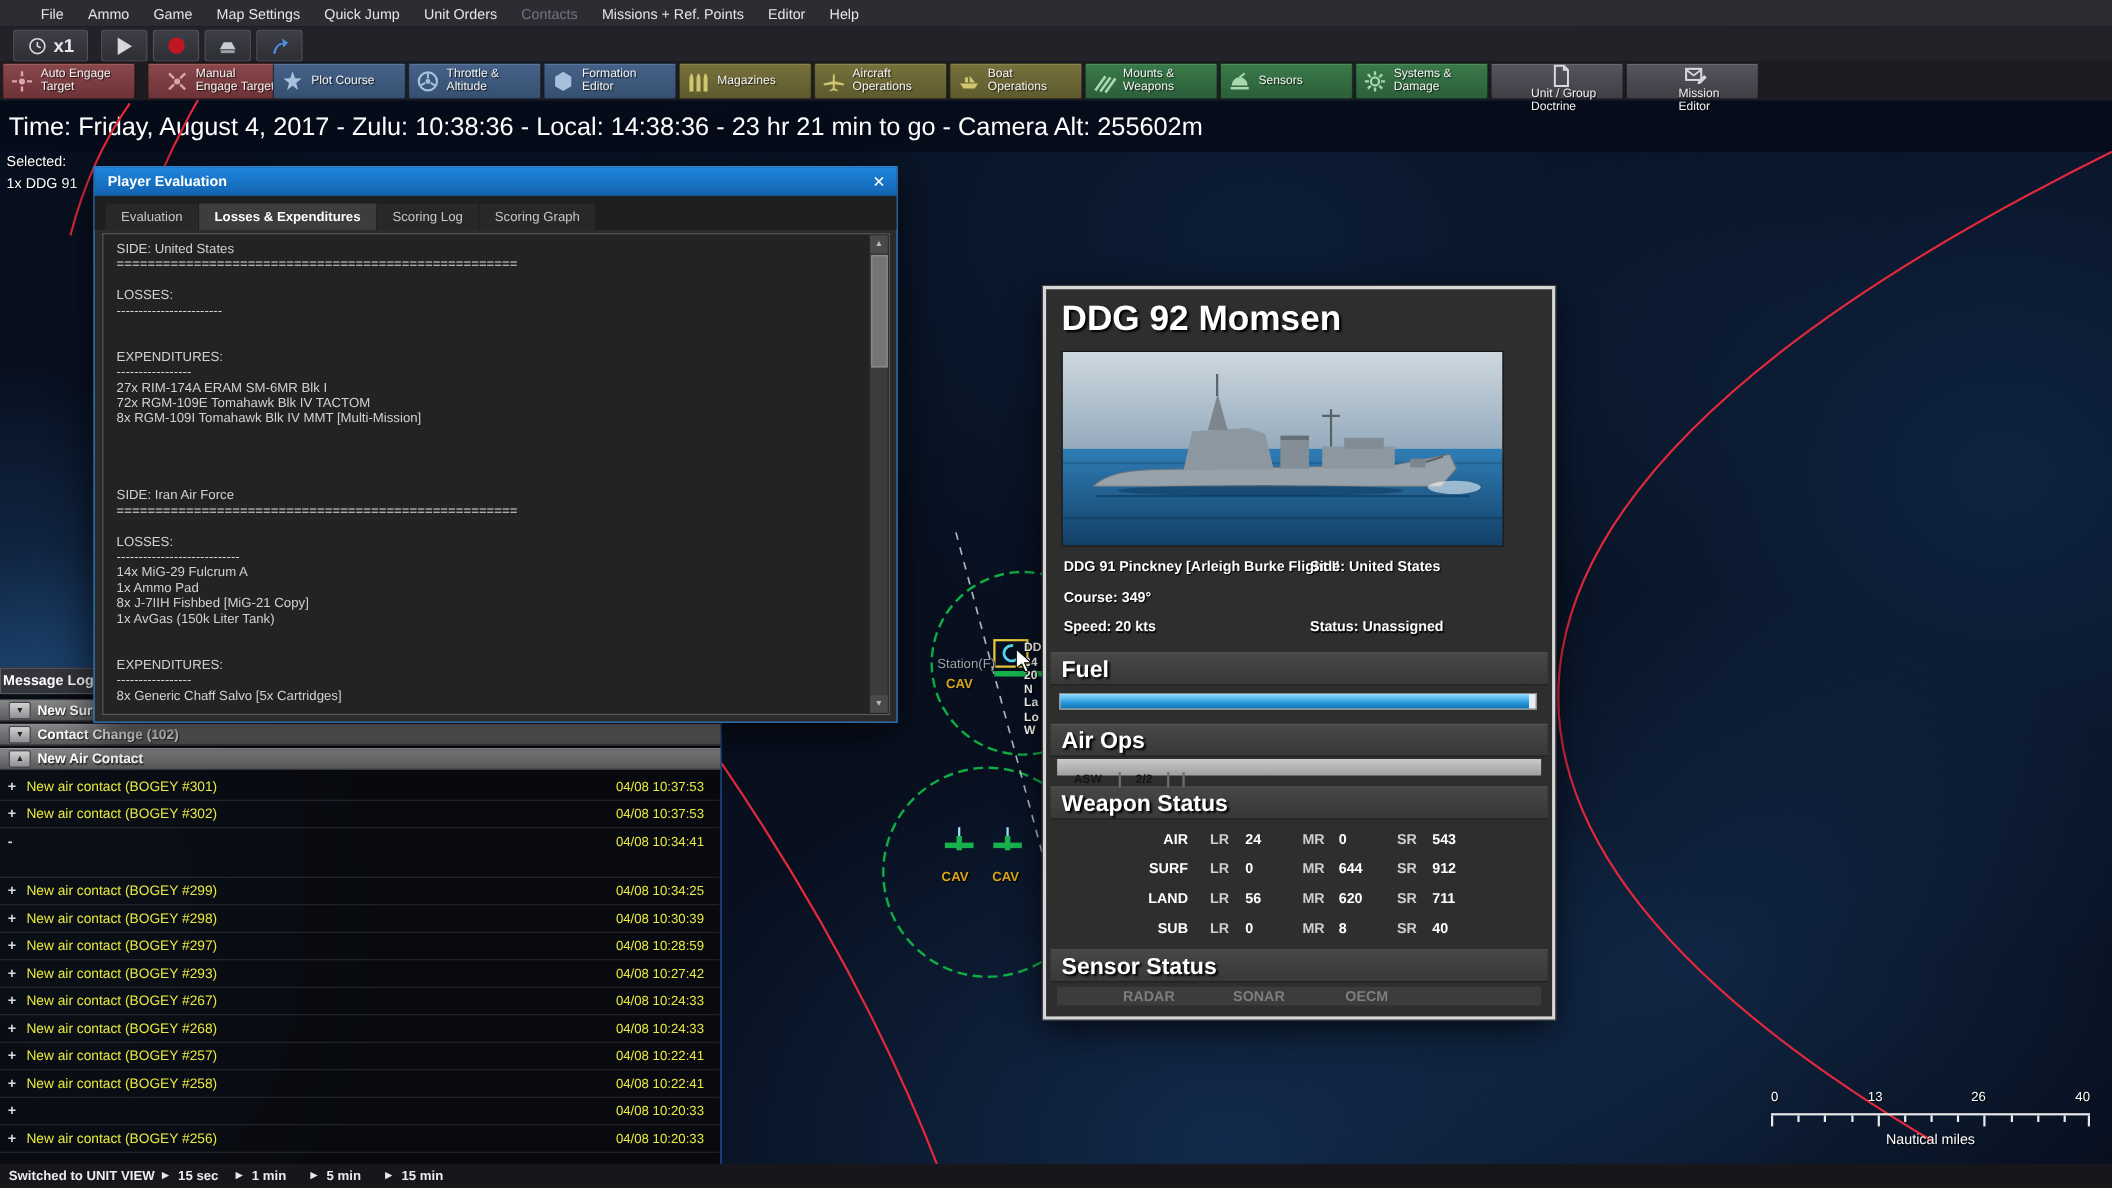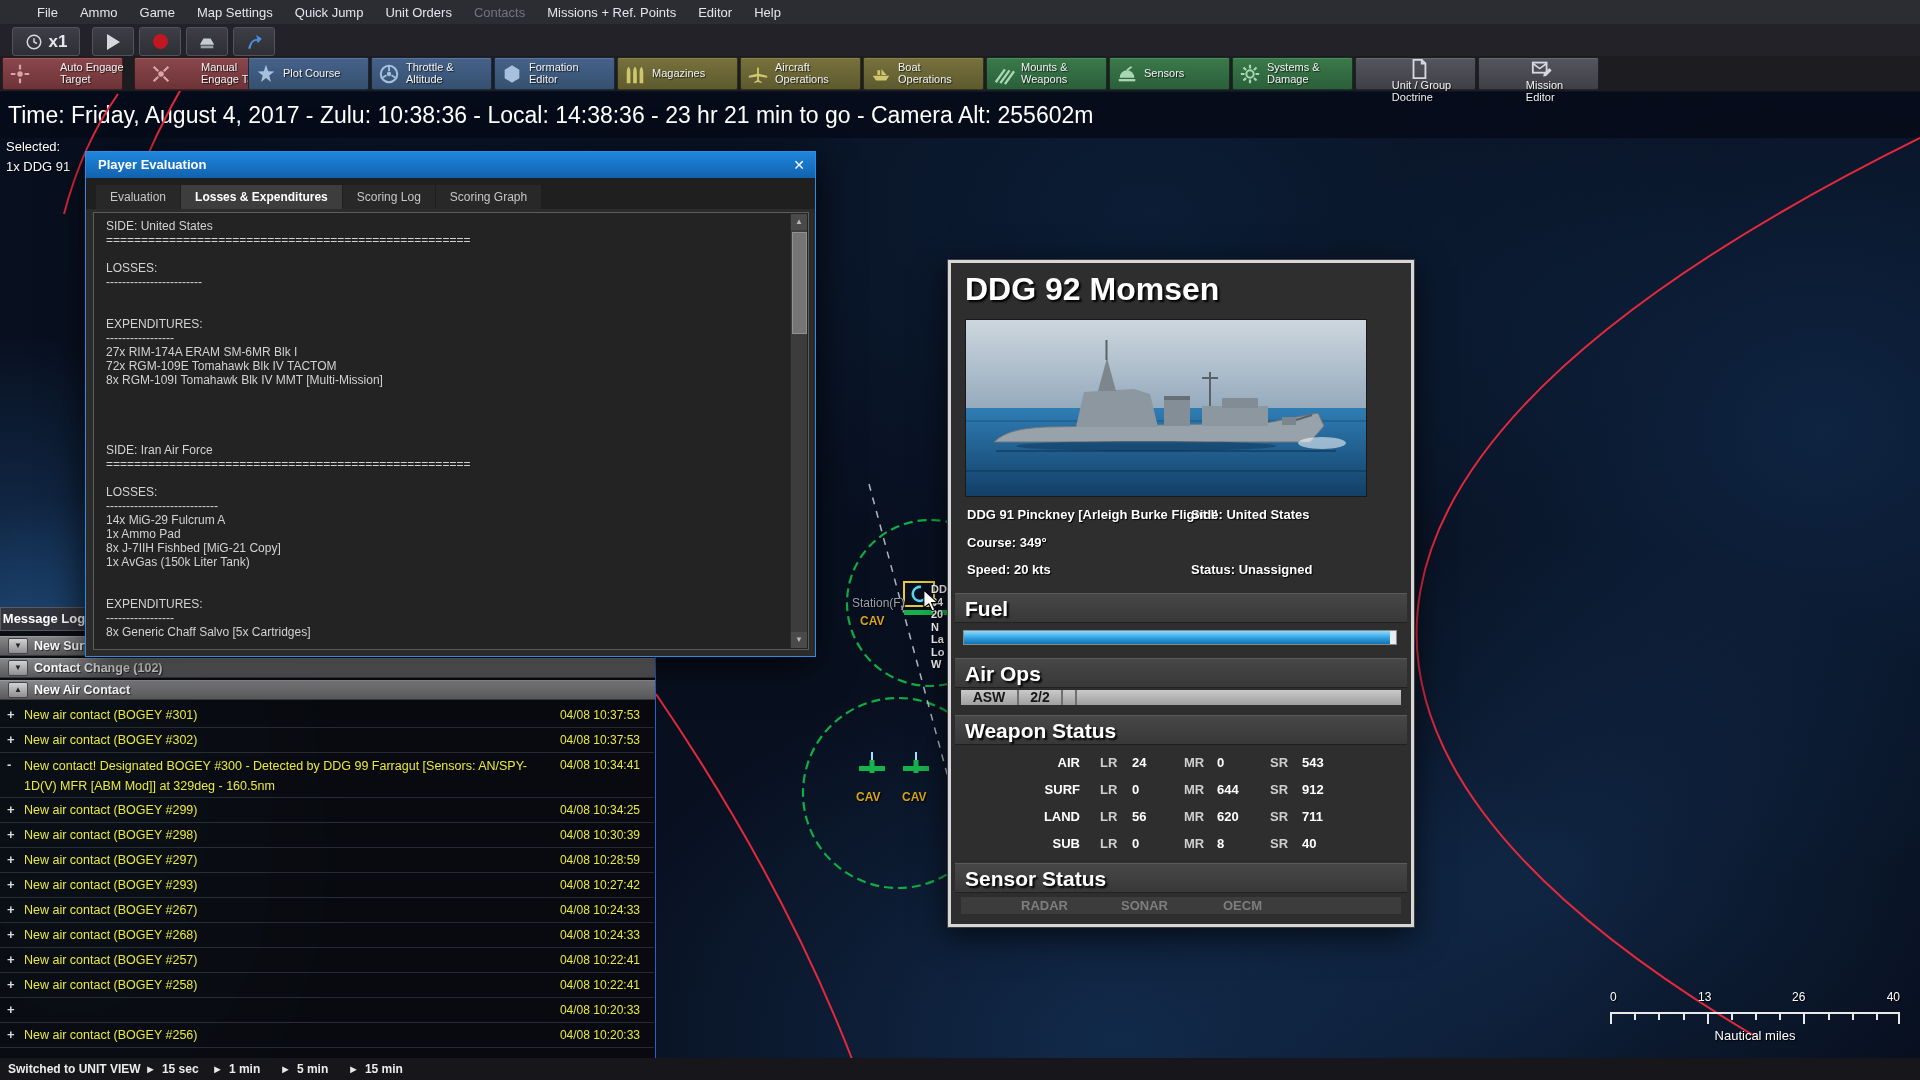--- a/index.html
+++ b/index.html
@@ -40,21 +40,21 @@
   #btn-play{left:92px;width:40px;} #btn-record{left:139px;width:40px;}
   #btn-dome{left:186px;width:40px;} #btn-jump{left:233px;width:40px;}
   .play-tri{width:0;height:0;border-left:13px solid #d8d8dc;border-top:8px solid transparent;border-bottom:8px solid transparent;}
   .rec-dot{width:15px;height:15px;border-radius:50%;background:#c01722;}
 
   #toolbar{position:absolute;top:56px;left:0;right:0;height:35px;background:#1c1c21;z-index:20;}
   .tb-btn{position:absolute;top:1px;height:33px;width:121px;border-radius:2px;display:flex;align-items:center;
     padding-left:6px;box-sizing:border-box;border:1px solid rgba(0,0,0,.55);box-shadow:inset 0 1px 0 rgba(255,255,255,.12);}
   .tb-lines{display:flex;flex-direction:column;justify-content:center;margin-left:6px;}
   .tb-lines div{font-size:11px;line-height:11.5px;color:#f2f2f2;text-shadow:1px 1px 1px rgba(0,0,0,.7);white-space:nowrap;}
-  .g-red{background:linear-gradient(#8a474c,#6d3338);gap:23px;} .g-red .tb-ico{color:#d8a6aa;}
+  .g-red{background:linear-gradient(#8a474c,#6d3338);} .g-red .tb-ico{color:#d8a6aa;}
   .g-blue{background:linear-gradient(#46628a,#35506f);} .g-blue .tb-ico{color:#a6c0de;}
   .g-olive{background:linear-gradient(#77713c,#5d5a2e);} .g-olive .tb-ico{color:#cfc66e;}
   .g-green{background:linear-gradient(#3a7a4a,#2b5f3a);} .g-green .tb-ico{color:#a8d8b0;}
   .g-gray{background:linear-gradient(#55555e,#3f3f46);flex-direction:column;} .g-gray .tb-ico{color:#d8d8de;}
   .tb-ico{width:22px;height:22px;flex:none;}
 
   
   #time-band{position:absolute;top:92px;left:0;right:0;height:46px;background:rgba(7,11,25,.9);z-index:2;}
   #time-line{position:absolute;left:8px;top:0;line-height:46px;font-size:23px;color:#fff;white-space:nowrap;}
   #selected-block{position:absolute;left:6px;top:139px;z-index:3;color:#fff;text-shadow:1px 1px 1px #000;}
@@ -107,21 +107,21 @@
   .uinfo{position:absolute;font-size:13px;font-weight:bold;color:#fff;text-shadow:1px 1px 1px #000;white-space:nowrap;}
   #u-class{left:16px;top:244px;} #u-side{left:240px;top:244px;}
   #u-course{left:16px;top:272px;} #u-speed{left:16px;top:299px;} #u-status{left:240px;top:299px;}
   .uhdr{position:absolute;left:4px;right:4px;height:30px;background:linear-gradient(#474747,#383838);
     border-top:1px solid #5a5a5a;border-bottom:1px solid #202020;color:#fff;font-size:21px;font-weight:bold;
     line-height:30px;padding-left:10px;text-shadow:2px 2px 2px #000;box-sizing:border-box;}
   #hdr-fuel{top:330px;} #hdr-air{top:395px;} #hdr-weap{top:452px;} #hdr-sens{top:600px;}
   #fuel-track{position:absolute;left:12px;right:14px;top:367px;height:13px;background:#e8edf2;border:1px solid #8a8a8a;}
   #fuel-fill{height:100%;background:linear-gradient(#8edcff,#2f9fe0 55%,#1272b0);}
   #air-strip{position:absolute;left:10px;right:10px;top:427px;height:15px;background:linear-gradient(#cacaca,#9f9f9f);}
-  .acell{position:absolute;top:0;height:15px;border-right:2px solid #6f6f6f;text-align:center;font-size:14px;
+  .acell{position:absolute;top:12px;height:15px;border-right:2px solid #6f6f6f;text-align:center;font-size:11px;
     font-weight:bold;color:#161616;line-height:15px;box-sizing:border-box;}
   #ac1{left:0;width:58px;} #ac2{left:58px;width:44px;} #ac3{left:102px;width:14px;}
   .wrow{position:absolute;left:17px;width:420px;height:27px;font-weight:bold;font-size:13px;}
   .wrow span{position:absolute;top:6px;}
   .wcat{left:0;width:112px;text-align:right;color:#fff;}
   .wl{color:#cfcfcf;} .wv{color:#fff;}
   .p1l{left:132px;} .p1v{left:164px;} .p2l{left:216px;} .p2v{left:249px;} .p3l{left:302px;} .p3v{left:334px;}
   #wr0{top:486px;} #wr1{top:513px;} #wr2{top:540px;} #wr3{top:567px;}
   #sensor-row{position:absolute;left:10px;right:10px;top:634px;height:17px;background:#3c3c3c;}
   #sensor-row span{position:absolute;top:1px;font-size:13px;font-weight:bold;color:#7e7e7e;}
@@ -389,21 +389,20 @@
           <span class="etext">New air contact (BOGEY #301)</span>
           <span class="etime">04/08 10:37:53</span>
         </div>
       <div class="entry">
           <span class="pfx">+</span>
           <span class="etext">New air contact (BOGEY #302)</span>
           <span class="etime">04/08 10:37:53</span>
         </div>
       <div class="entry tall">
           <span class="pfx">-</span>
-          <span class="etext">New contact! Designated BOGEY #300 - Detected by DDG 99 Farragut  [Sensors: AN/SPY-1D(V) MFR [ABM Mod]] at 329deg - 160.5nm</span>
           <span class="etime">04/08 10:34:41</span>
         </div>
       <div class="entry">
           <span class="pfx">+</span>
           <span class="etext">New air contact (BOGEY #299)</span>
           <span class="etime">04/08 10:34:25</span>
         </div>
       <div class="entry">
           <span class="pfx">+</span>
           <span class="etext">New air contact (BOGEY #298)</span>

